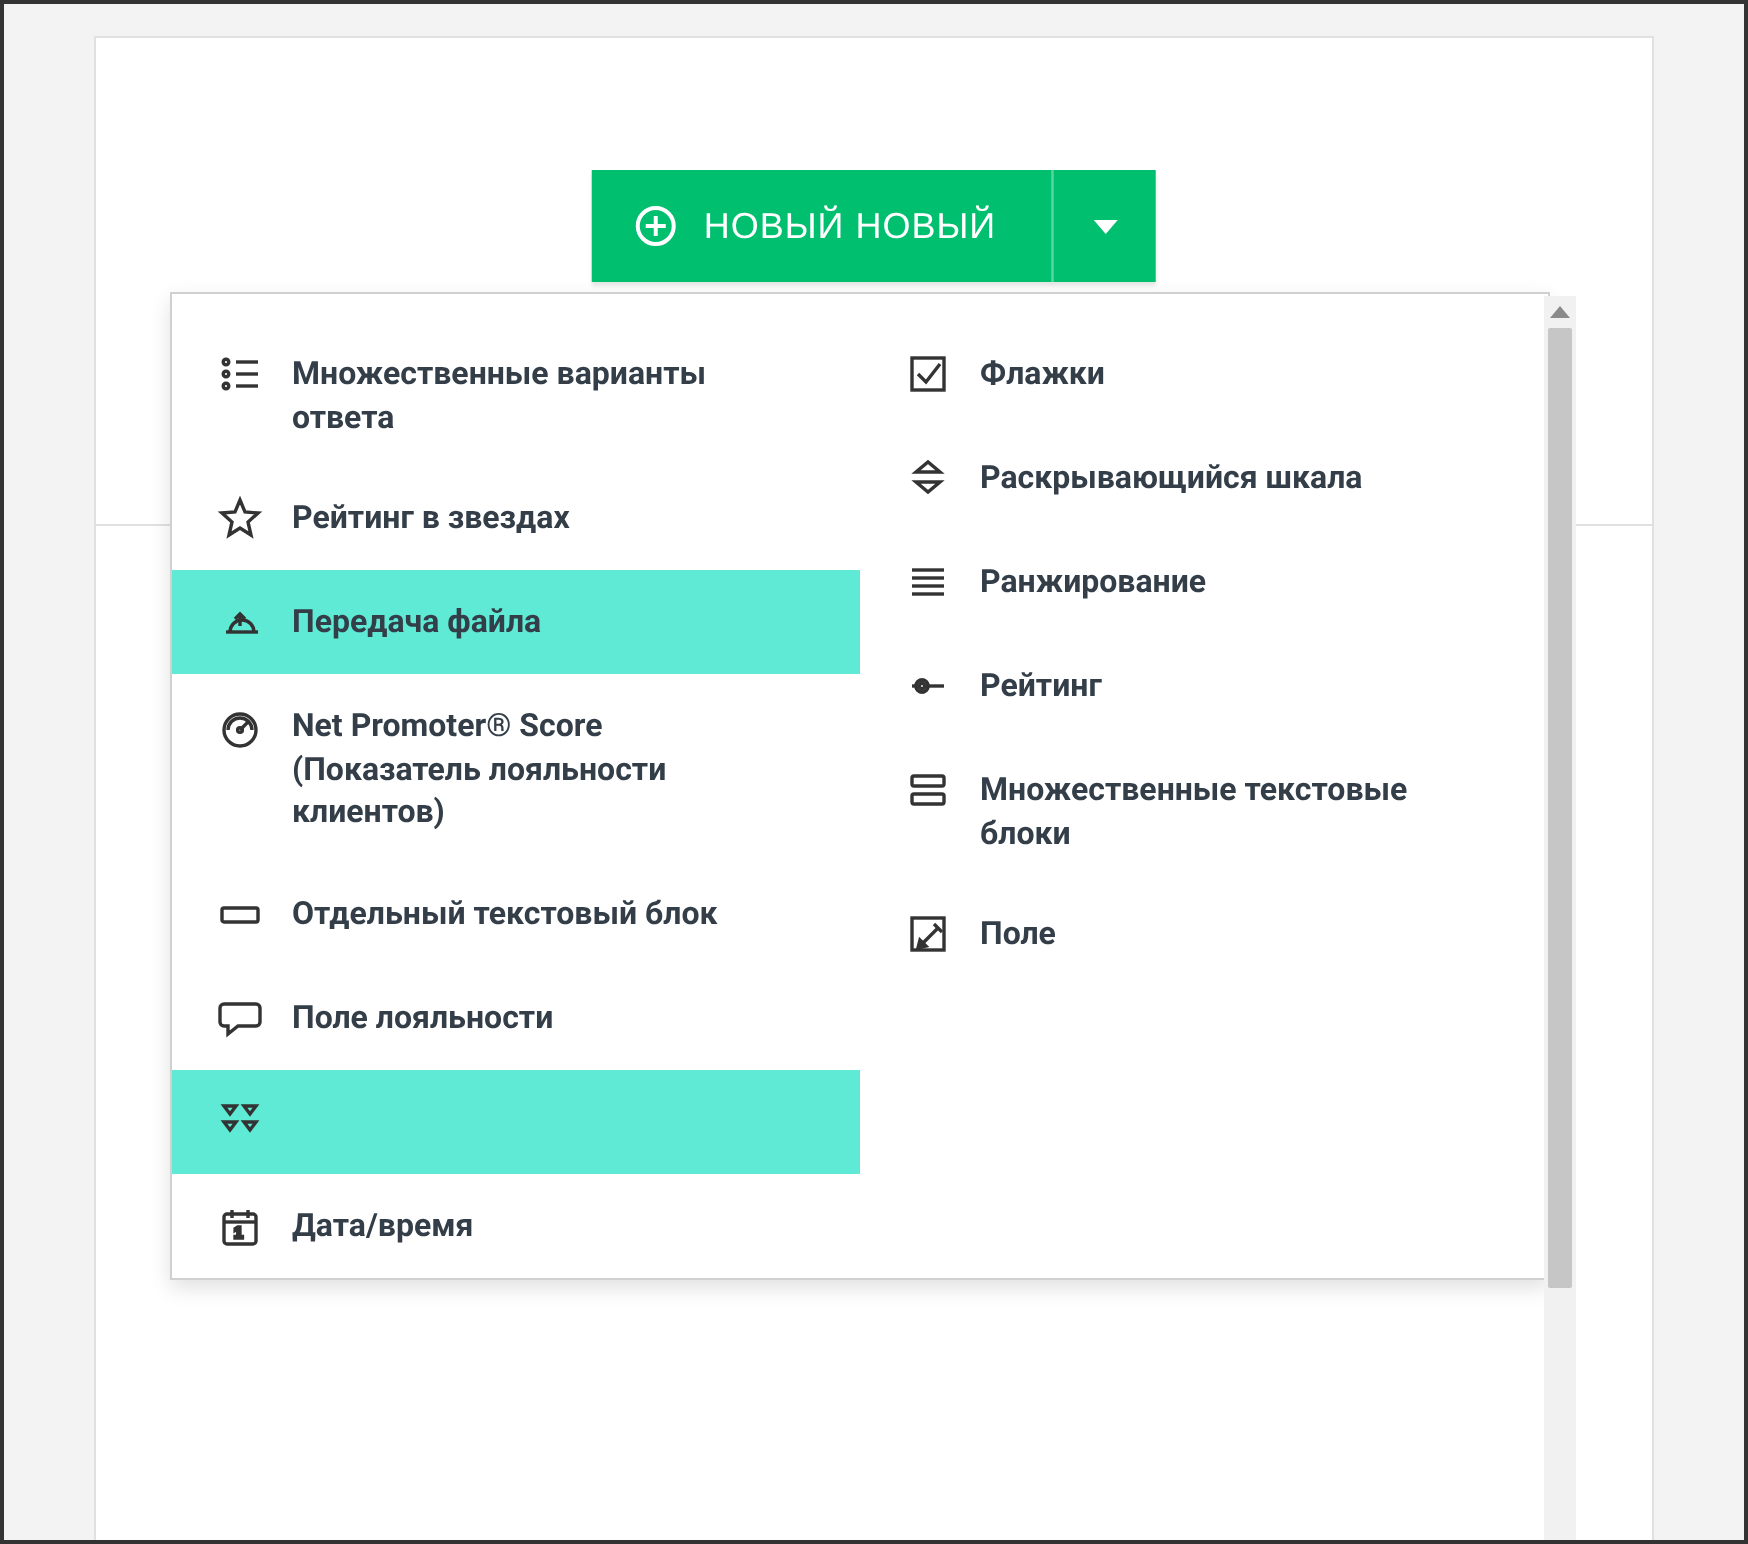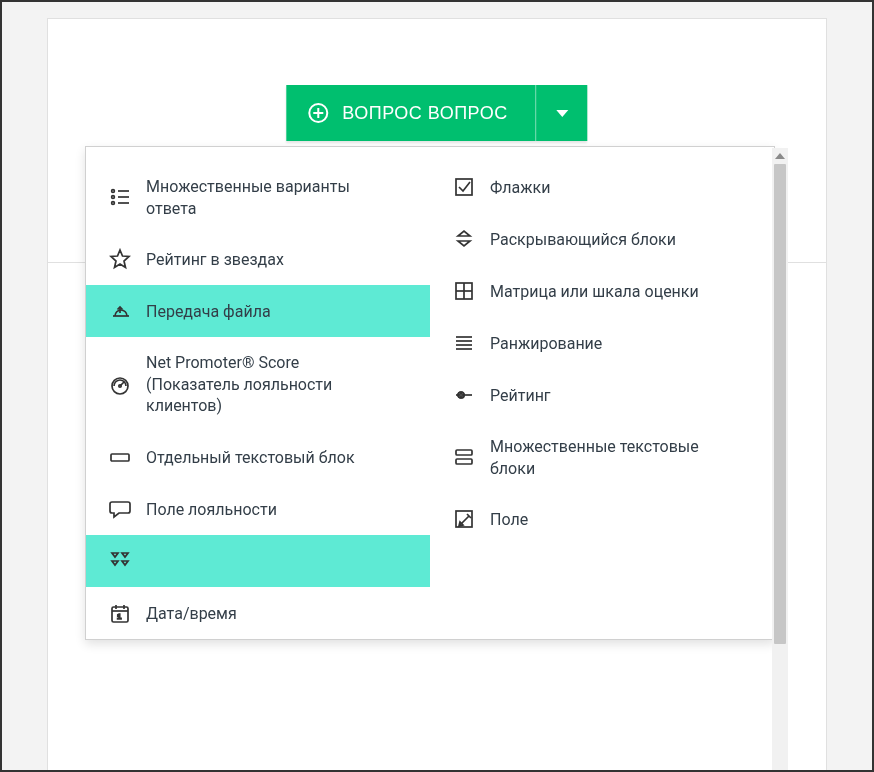--- a/index.html
+++ b/index.html
@@ -96,24 +96,25 @@
     display: flex;
     padding-top: 14px;
   }
   .dropdown-col {
     flex: 1 1 50%;
     display: flex;
     flex-direction: column;
   }
   .menu-item {
     display: flex;
-    align-items: center;
+    align-items: flex-start;
     padding: 14px 14px 14px 22px;
     cursor: pointer;
     color: #333;
+    font-weight: bold;
   }
   .menu-item.highlight { background: #5eead4; }
   .menu-icon {
     width: 24px;
     height: 24px;
     flex: 0 0 24px;
     margin-right: 14px;
     color: #333;
     display: flex;
     align-items: center;
@@ -165,21 +166,21 @@
 </head>
 <body>
 
 <div class="page-bg">
   <div class="divider-line"></div>
 </div>
 
 <div class="new-question-group">
   <button class="new-question-btn">
     <span class="plus-circle"></span>
-    <span>ВОПРОС ВОПРОС</span>
+    <span>НОВЫЙ НОВЫЙ</span>
   </button>
   <button class="new-question-caret">
     <span class="caret-down"></span>
   </button>
 </div>
 
 <div class="dropdown">
   <div class="dropdown-col" id="col-left">
       <div class="menu-item">
         <span class="menu-icon">
@@ -253,29 +254,21 @@
           </svg>
         </span>
         <span class="menu-label">Флажки</span>
       </div>
       <div class="menu-item">
         <span class="menu-icon">
           <svg viewBox="0 0 22 22">
             <use href="#ico-dropdown"></use>
           </svg>
         </span>
-        <span class="menu-label">Раскрывающийся блоки</span>
-      </div>
-      <div class="menu-item">
-        <span class="menu-icon">
-          <svg viewBox="0 0 22 22">
-            <use href="#ico-matrix-rating"></use>
-          </svg>
-        </span>
-        <span class="menu-label">Матрица или шкала оценки</span>
+        <span class="menu-label">Раскрывающийся шкала</span>
       </div>
       <div class="menu-item">
         <span class="menu-icon">
           <svg viewBox="0 0 22 22">
             <use href="#ico-ranking"></use>
           </svg>
         </span>
         <span class="menu-label">Ранжирование</span>
       </div>
       <div class="menu-item">

